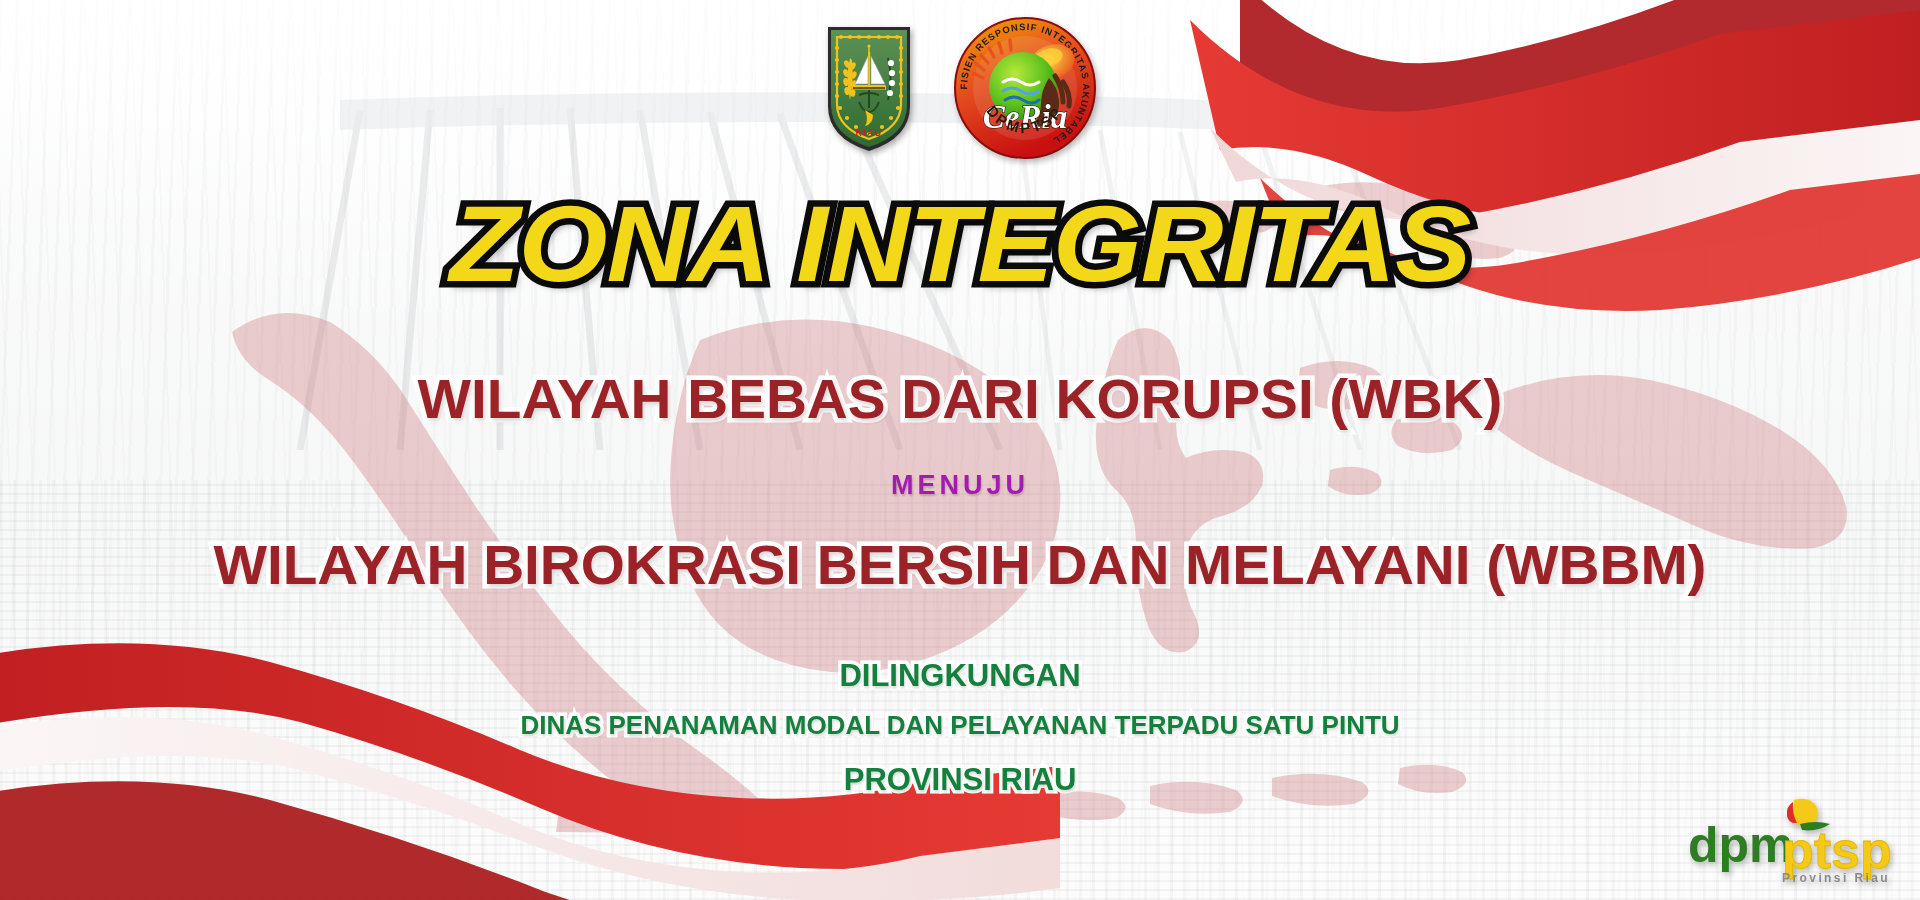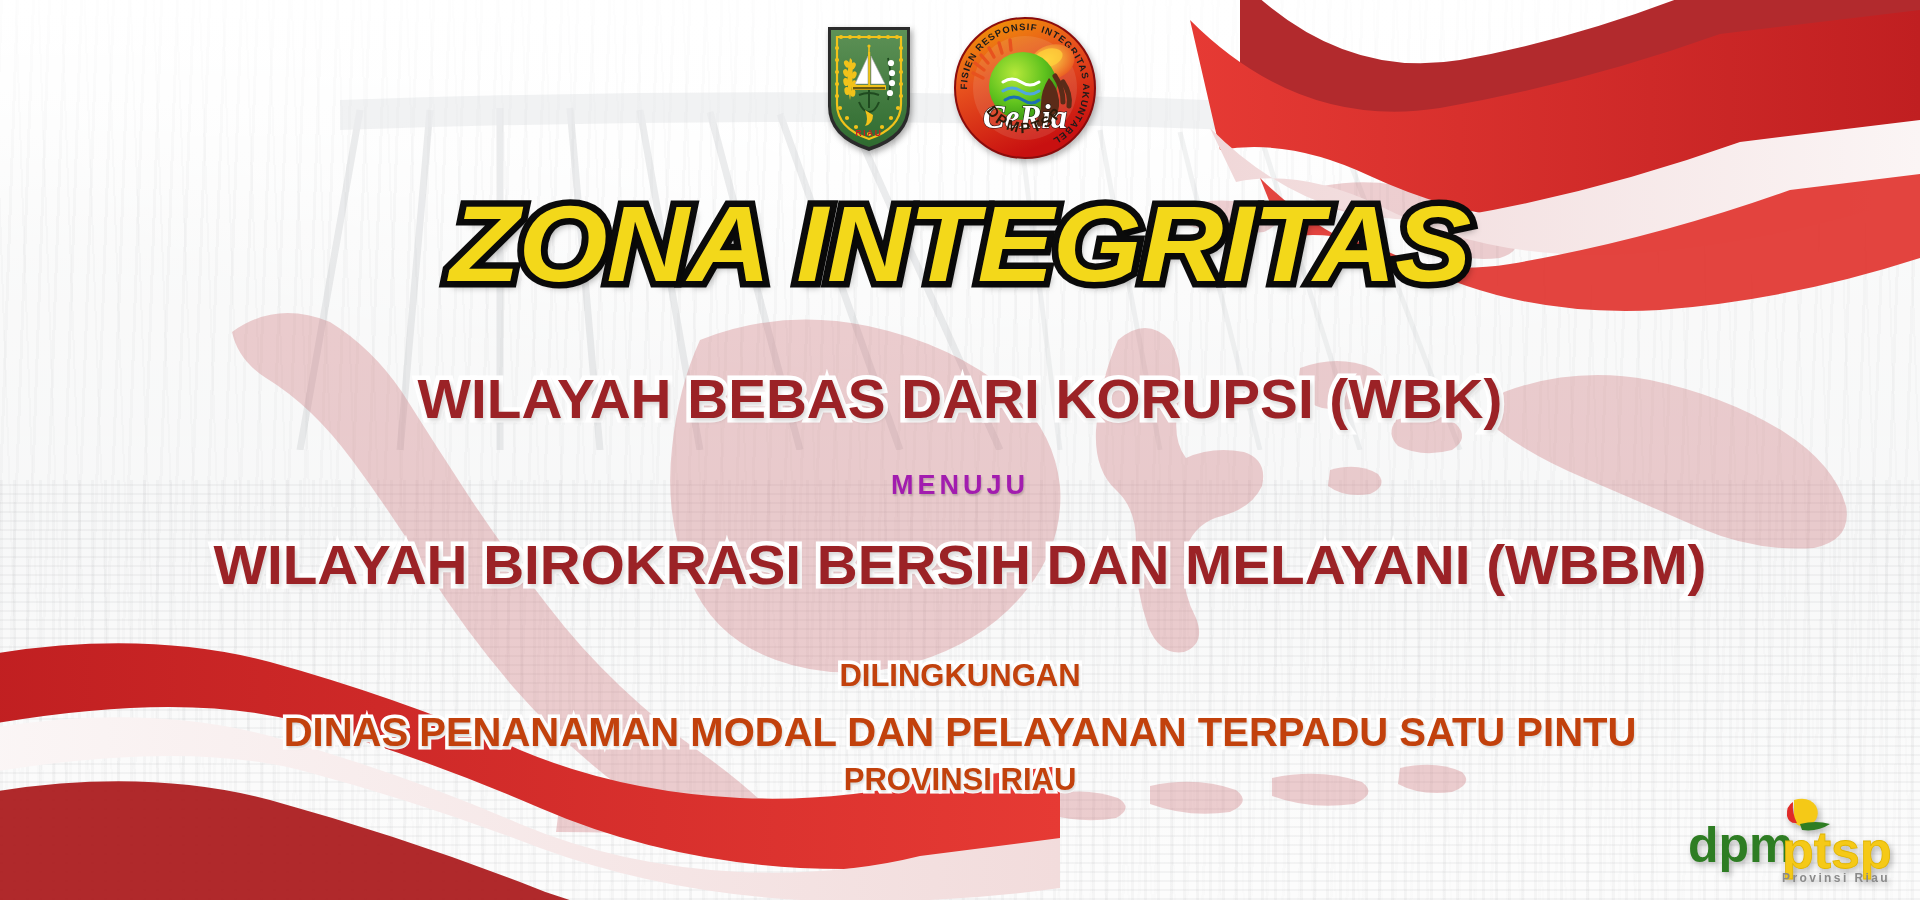--- a/index.html
+++ b/index.html
@@ -98,28 +98,28 @@
     -webkit-text-stroke:9px #ffffff;
     paint-order:stroke fill;
     text-shadow:2px 3px 4px rgba(0,0,0,.16);
     white-space:nowrap;
     transform:scaleX(1.03);
   }
 
   .t-sub{
     position:absolute;left:0;right:0;
     font-weight:bold;line-height:1;
-    color:#c2410c;
+    color:#15803d;
     -webkit-text-stroke:7px #ffffff;
     paint-order:stroke fill;
     text-shadow:1px 2px 3px rgba(0,0,0,.18);
     white-space:nowrap;
   }
   .t-sub-1{top:660px;font-size:31px;}
-  .t-sub-2{top:712px;font-size:40px;}
+  .t-sub-2{top:712px;font-size:26px;}
   .t-sub-3{top:764px;font-size:31px;}
 
   
   .dpm-logo{
     position:absolute;right:18px;bottom:14px;
     width:228px;height:96px;z-index:9;
     filter:drop-shadow(2px 3px 3px rgba(0,0,0,.28));
   }
 </style>
 </head>

